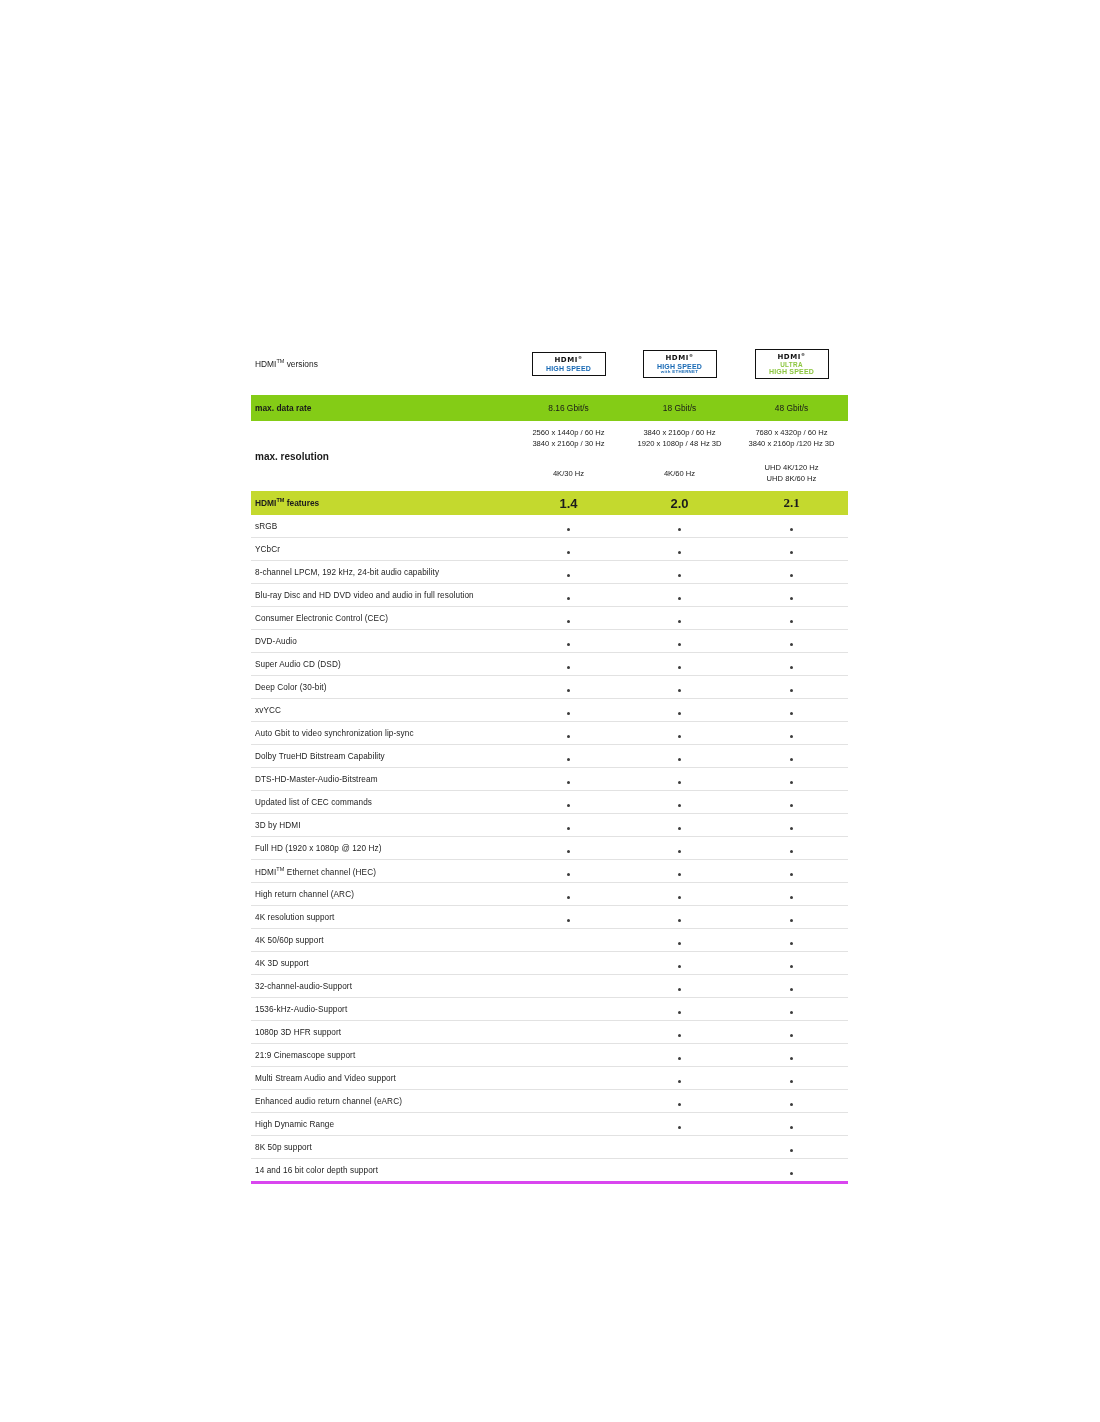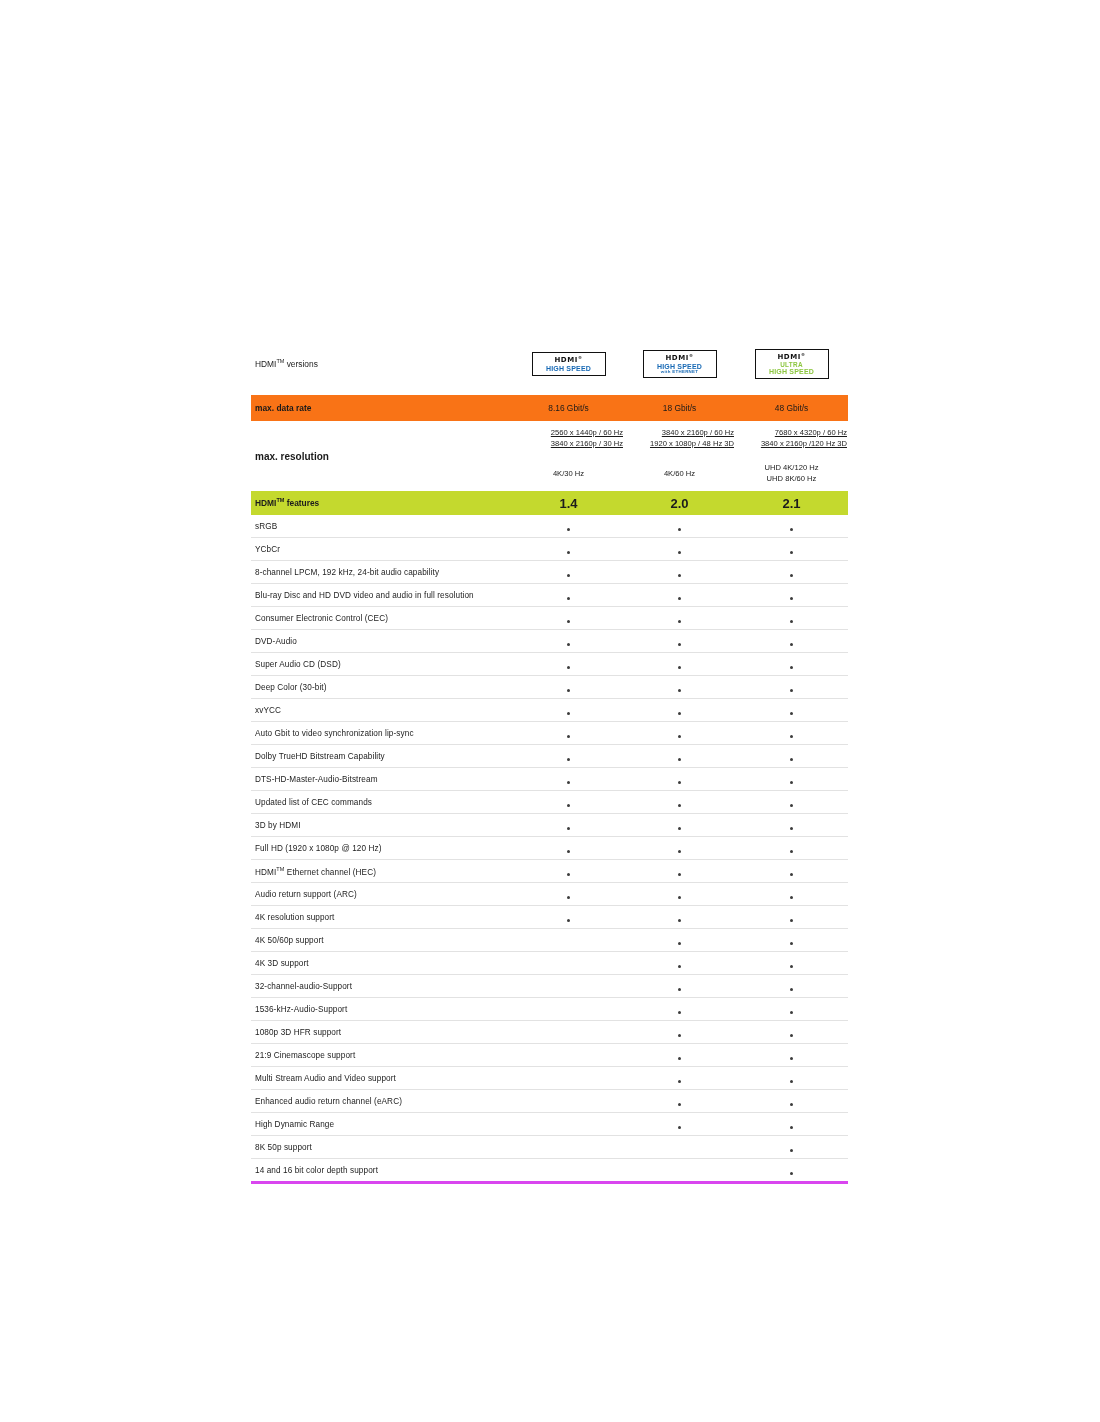--- a/index.html
+++ b/index.html
@@ -92,21 +92,21 @@
     display: block;
     font-size: 6.4px;
     font-weight: bold;
     letter-spacing: 0.3px;
     text-align: center;
     color: #8cc63f;
   }
 
   
   .rate-row td {
-    background: #f97316;
+    background: #84cc16;
     height: 24px;
     border-bottom: 1px solid #d9d9d9;
   }
   .rate-label {
     font-size: 8.4px;
     font-weight: bold;
     padding-left: 4px;
     border-right: 1px solid #d9d9d9;
   }
   .rate-val {
@@ -119,26 +119,25 @@
 
   
   .res-label {
     font-size: 10px;
     font-weight: bold;
     padding-left: 4px;
     border-right: 1px solid #d9d9d9;
     vertical-align: middle;
   }
   .res-cell {
-    text-align: right;
+    text-align: center;
     font-size: 7.6px;
     line-height: 1.45;
     border-right: 1px solid #d9d9d9;
     padding: 6px 1px;
-    text-decoration: underline;
   }
   .res-cell.last { border-right: none; }
   .res-row-1 td { border-bottom: 1px solid #d9d9d9; }
   .res-row-2 td { border-bottom: 1px solid #b9b9b9; }
   .res-cell-2 {
     text-align: center;
     font-size: 7.6px;
     line-height: 1.45;
     border-right: 1px solid #d9d9d9;
     padding: 7px 1px;
@@ -158,21 +157,21 @@
     border-right: 1px solid #ffffff;
     color: #1c1c1c;
   }
   .feat-val {
     text-align: center;
     font-size: 13px;
     font-weight: bold;
     border-right: 1px solid #ffffff;
     color: #1c1c1c;
   }
-  .feat-val.last { border-right: none; }
+  .feat-val.last { border-right: none; font-family: Liberation Serif, serif; }
 
   
   tr.f-row td {
     height: 20px;
     border-bottom: 1px solid #e2e2e2;
   }
   tr.f-row:last-child td { border-bottom: 3px solid #d946ef; }
   .f-label {
     font-size: 8.2px;
     padding-left: 4px;
@@ -351,21 +350,21 @@
           <td class="f-dotcell"><span class="dot"></span></td>
           <td class="f-dotcell last"><span class="dot"></span></td>
         </tr>
         <tr class="f-row">
           <td class="f-label">HDMI<sup class="tm">TM</sup> Ethernet channel (HEC)</td>
           <td class="f-dotcell"><span class="dot"></span></td>
           <td class="f-dotcell"><span class="dot"></span></td>
           <td class="f-dotcell last"><span class="dot"></span></td>
         </tr>
         <tr class="f-row">
-          <td class="f-label">Audio return support (ARC)</td>
+          <td class="f-label">High return channel (ARC)</td>
           <td class="f-dotcell"><span class="dot"></span></td>
           <td class="f-dotcell"><span class="dot"></span></td>
           <td class="f-dotcell last"><span class="dot"></span></td>
         </tr>
         <tr class="f-row">
           <td class="f-label">4K resolution support</td>
           <td class="f-dotcell"><span class="dot"></span></td>
           <td class="f-dotcell"><span class="dot"></span></td>
           <td class="f-dotcell last"><span class="dot"></span></td>
         </tr>

